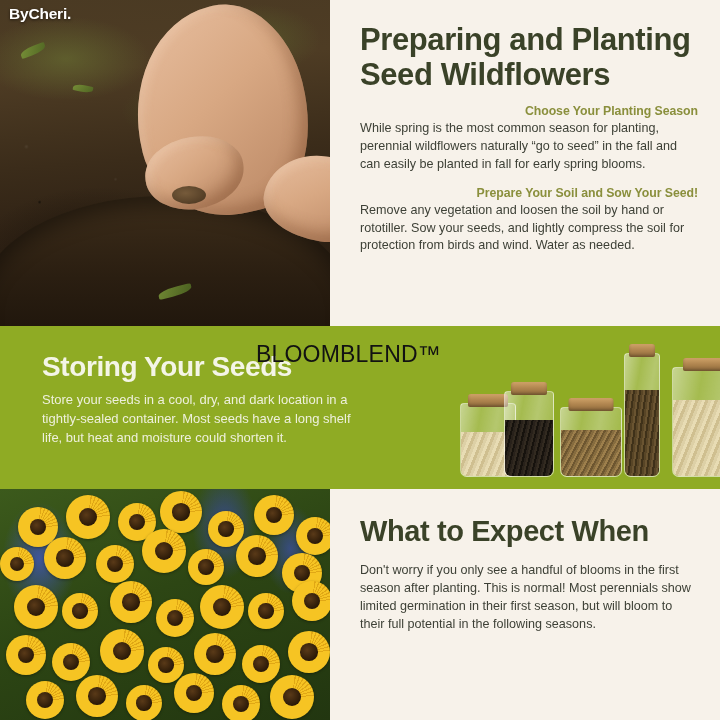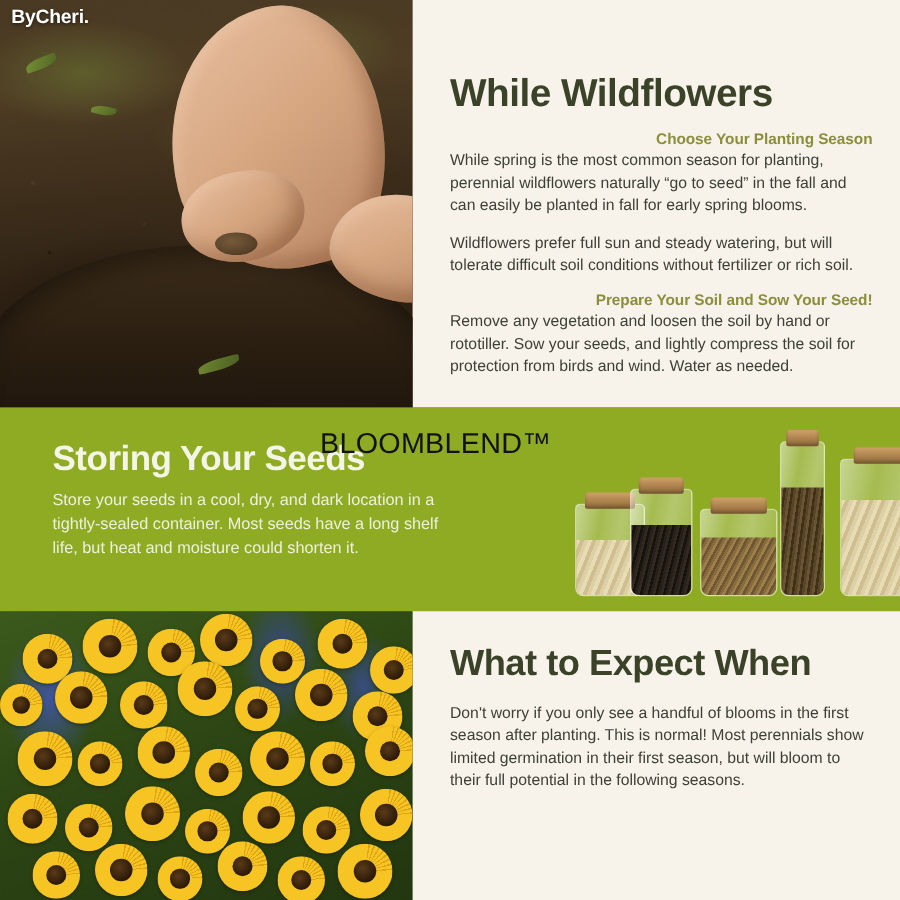--- a/index.html
+++ b/index.html
@@ -299,31 +299,30 @@
       <div class="sprout" style="left:48%;top:88%;width:34px;height:9px;transform:rotate(-14deg);"></div>
       <div class="hand hand-main"></div>
       <div class="hand hand-fingers"></div>
       <div class="seed-pinch"></div>
       <div class="hand hand-second"></div>
       <div class="logo-bycheri">ByCheri.</div>
     </div>
 
     <div class="content-top">
       <h1 class="title">
-        <br>
-        <span>While Wildflowers</span>
+        <span>Preparing and Planting</span><br>
+        <span>Seed Wildflowers</span>
       </h1>
 
       <div class="sub-block">
         <p class="sub-head">Choose Your Planting Season</p>
         <p class="body-text">While spring is the most common season for planting, perennial wildflowers naturally “go to seed” in the fall and can easily be planted in fall for early spring blooms.</p>
       </div>
 
       <div class="sub-block">
-        <p class="body-text">Wildflowers prefer full sun and steady watering, but will tolerate difficult soil conditions without fertilizer or rich soil.</p>
       </div>
 
       <div class="sub-block">
         <p class="sub-head">Prepare Your Soil and Sow Your Seed!</p>
         <p class="body-text">Remove any vegetation and loosen the soil by hand or rototiller. Sow your seeds, and lightly compress the soil for protection from birds and wind. Water as needed.</p>
       </div>
     </div>
   </div>
 
   <div class="panel-green">

